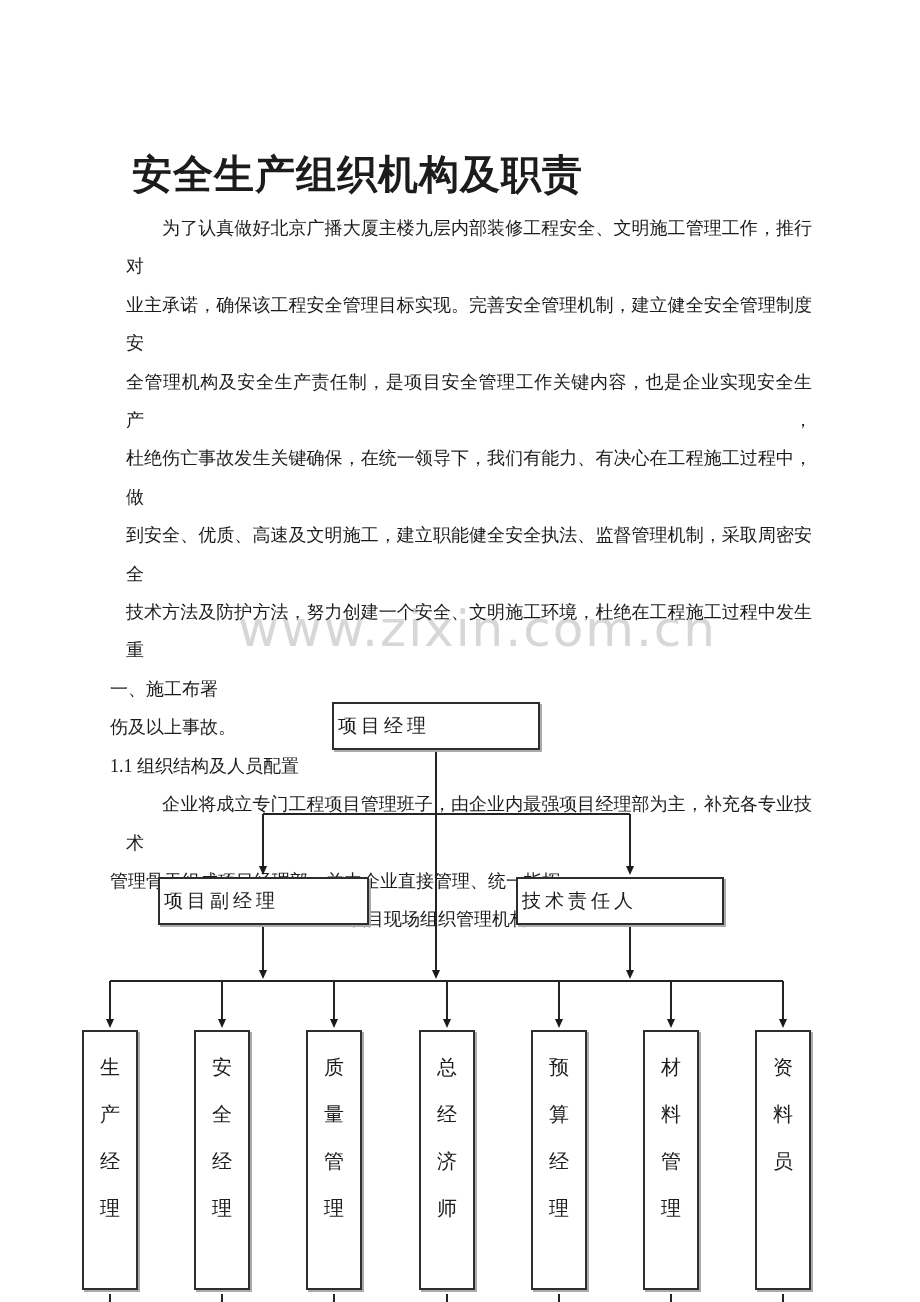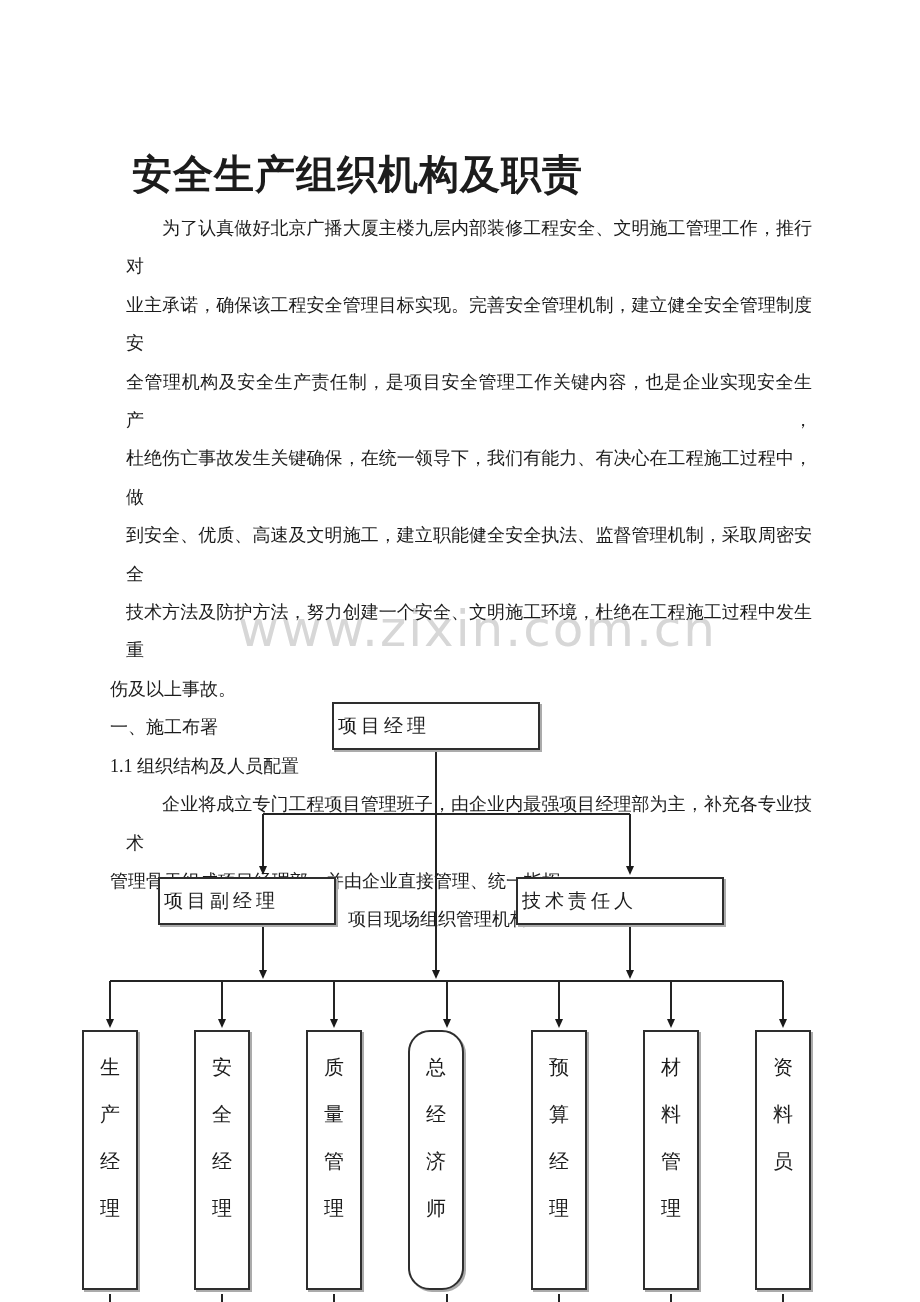--- a/index.html
+++ b/index.html
@@ -46,28 +46,28 @@
     position:absolute;
     background:#ffffff;
     border:2px solid #2e2e2e;
     box-shadow:2px 2px 0 #ababab;
     box-sizing:border-box;
     display:flex; align-items:center; justify-content:flex-start;
     font-size:19px; letter-spacing:4px;
     text-indent:4px;
   }
   .obox-root { left:332px; top:702px; width:208px; height:48px; }
-  .obox-l2a  { left:158px; top:877px; width:178px; height:48px; }
+  .obox-l2a  { left:158px; top:877px; width:211px; height:48px; }
   .obox-l2b  { left:516px; top:877px; width:208px; height:48px; }
   .obox-dept {
     top:1030px; width:56px; height:260px;
     display:block; letter-spacing:0; text-indent:0;
   }
   .dept-0 { left:82px; }  .dept-1 { left:194px; } .dept-2 { left:306px; }
-  .dept-3 { left:408px;border-radius:22px; } .dept-4 { left:531px; } .dept-5 { left:643px; }
+  .dept-3 { left:419px; } .dept-4 { left:531px; } .dept-5 { left:643px; }
   .dept-6 { left:755px; }
   .vtext {
     width:20px; margin:12px auto; padding-top:0;
     font-size:20px; line-height:47px;
     word-break:break-all; text-align:center;
   }
 </style>
 </head>
 <body>
 
@@ -77,22 +77,22 @@
 
   <h1 class="doc-title">安全生产组织机构及职责</h1>
 
   <div class="body-flow">
     <div class="line jline">　　为了认真做好北京广播大厦主楼九层内部装修工程安全、文明施工管理工作，推行对</div>
     <div class="line jline">业主承诺，确保该工程安全管理目标实现。完善安全管理机制，建立健全安全管理制度安</div>
     <div class="line jline">全管理机构及安全生产责任制，是项目安全管理工作关键内容，也是企业实现安全生产，</div>
     <div class="line jline">杜绝伤亡事故发生关键确保，在统一领导下，我们有能力、有决心在工程施工过程中，做</div>
     <div class="line jline">到安全、优质、高速及文明施工，建立职能健全安全执法、监督管理机制，采取周密安全</div>
     <div class="line jline">技术方法及防护方法，努力创建一个安全、文明施工环境，杜绝在工程施工过程中发生重</div>
+    <div class="line">一、施工布署</div>
     <div class="line">伤及以上事故。</div>
-    <div class="line">一、施工布署</div>
     <div class="line">1.1 组织结构及人员配置</div>
     <div class="line jline">　　企业将成立专门工程项目管理班子，由企业内最强项目经理部为主，补充各专业技术</div>
     <div class="line">管理骨干组成项目经理部，并由企业直接管理、统一指挥。</div>
     <div class="line cline">项目现场组织管理机构</div>
   </div>
 
   <div class="chart-layer">
     <svg class="connectors" width="920" height="1302" viewBox="0 0 920 1302">
       <defs>
         <marker id="arw" markerUnits="userSpaceOnUse" markerWidth="12" markerHeight="12" refX="7" refY="4" orient="auto">

